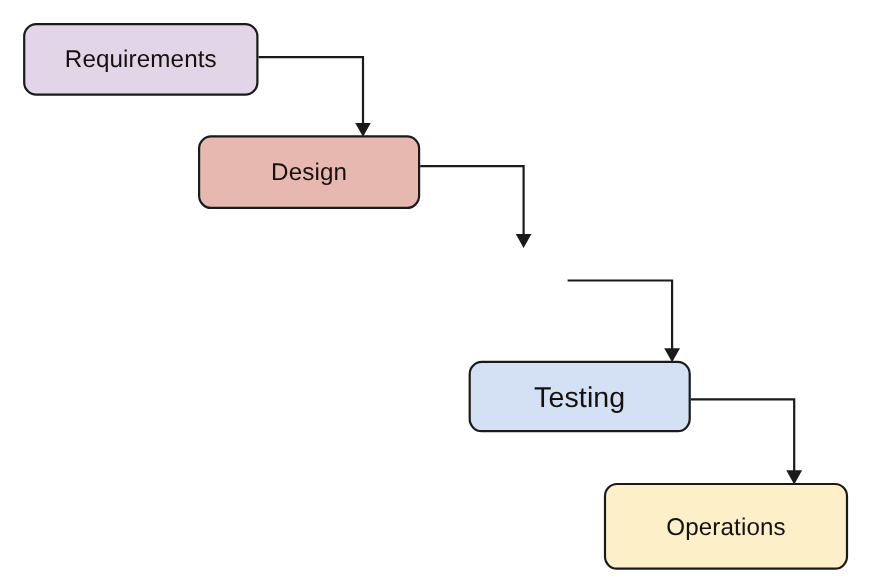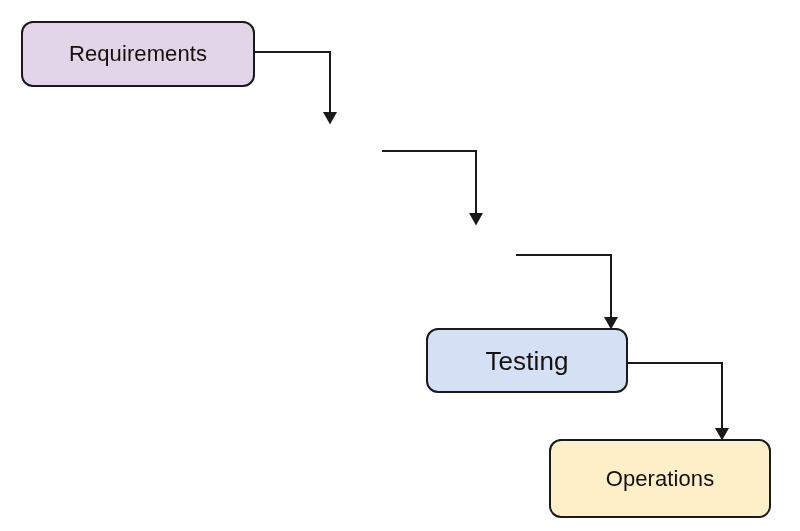--- a/index.html
+++ b/index.html
@@ -63,24 +63,27 @@
 
     <g>
       <path d="M 516 255 L 611 255 L 611 323" fill="none" stroke="#1a1a1a" stroke-width="2" stroke-linecap="butt" stroke-linejoin="miter" marker-end="url(#arrowhead)"></path>
     </g>
 
     <g>
       <path d="M 628 363 L 722 363 L 722 434" fill="none" stroke="#1a1a1a" stroke-width="2" stroke-linecap="butt" stroke-linejoin="miter" marker-end="url(#arrowhead)"></path>
     </g>
   </svg>
 
-  <div class="node-box" style="left: 21px; top: 21px; width: 234px; height: 66px; background: rgb(225, 213, 231); border-color: rgb(26, 26, 26); border-width: 2px; border-radius: 12px;">
+  <div class="node-box" style="left: 21px; top: 21px; width: 214px; height: 66px; background: rgb(225, 213, 231); border-color: rgb(26, 26, 26); border-width: 2px; border-radius: 12px;">
     <span class="node-label" style="color: rgb(20, 17, 15); font-size: 22px;">Requirements</span>
   </div>
 
+  <div class="node-box" style="left: 180px; top: 123px; width: 202px; height: 67px; background: rgb(230, 184, 176); border-color: rgb(26, 26, 26); border-width: 2px; border-radius: 12px;">
+    <span class="node-label" style="color: rgb(20, 17, 15); font-size: 22px;">Design</span>
+  </div>
 
 
   <div class="node-box" style="left: 426px; top: 328px; width: 202px; height: 65px; background: rgb(212, 225, 245); border-color: rgb(26, 26, 26); border-width: 2px; border-radius: 12px;">
     <span class="node-label" style="color: rgb(20, 17, 15); font-size: 26px;">Testing</span>
   </div>
 
   <div class="node-box" style="left: 549px; top: 439px; width: 222px; height: 79px; background: rgb(253, 240, 201); border-color: rgb(26, 26, 26); border-width: 2px; border-radius: 12px;">
     <span class="node-label" style="color: rgb(20, 17, 15); font-size: 22px;">Operations</span>
   </div>
 

